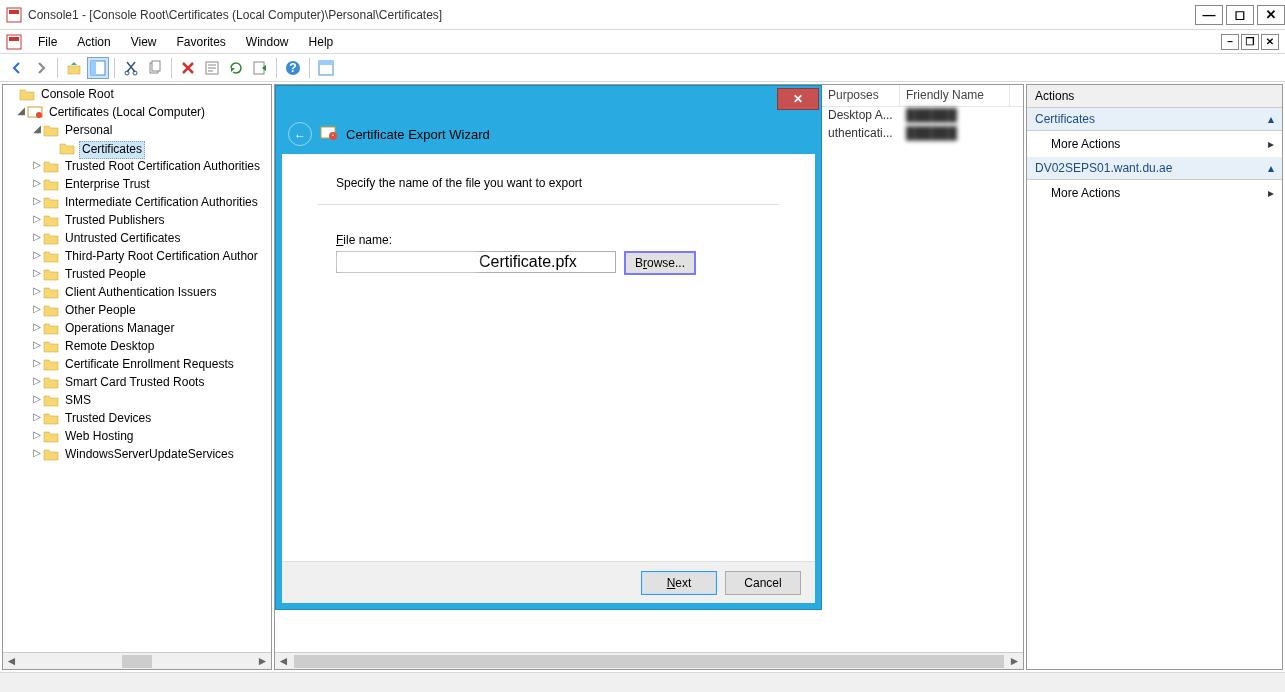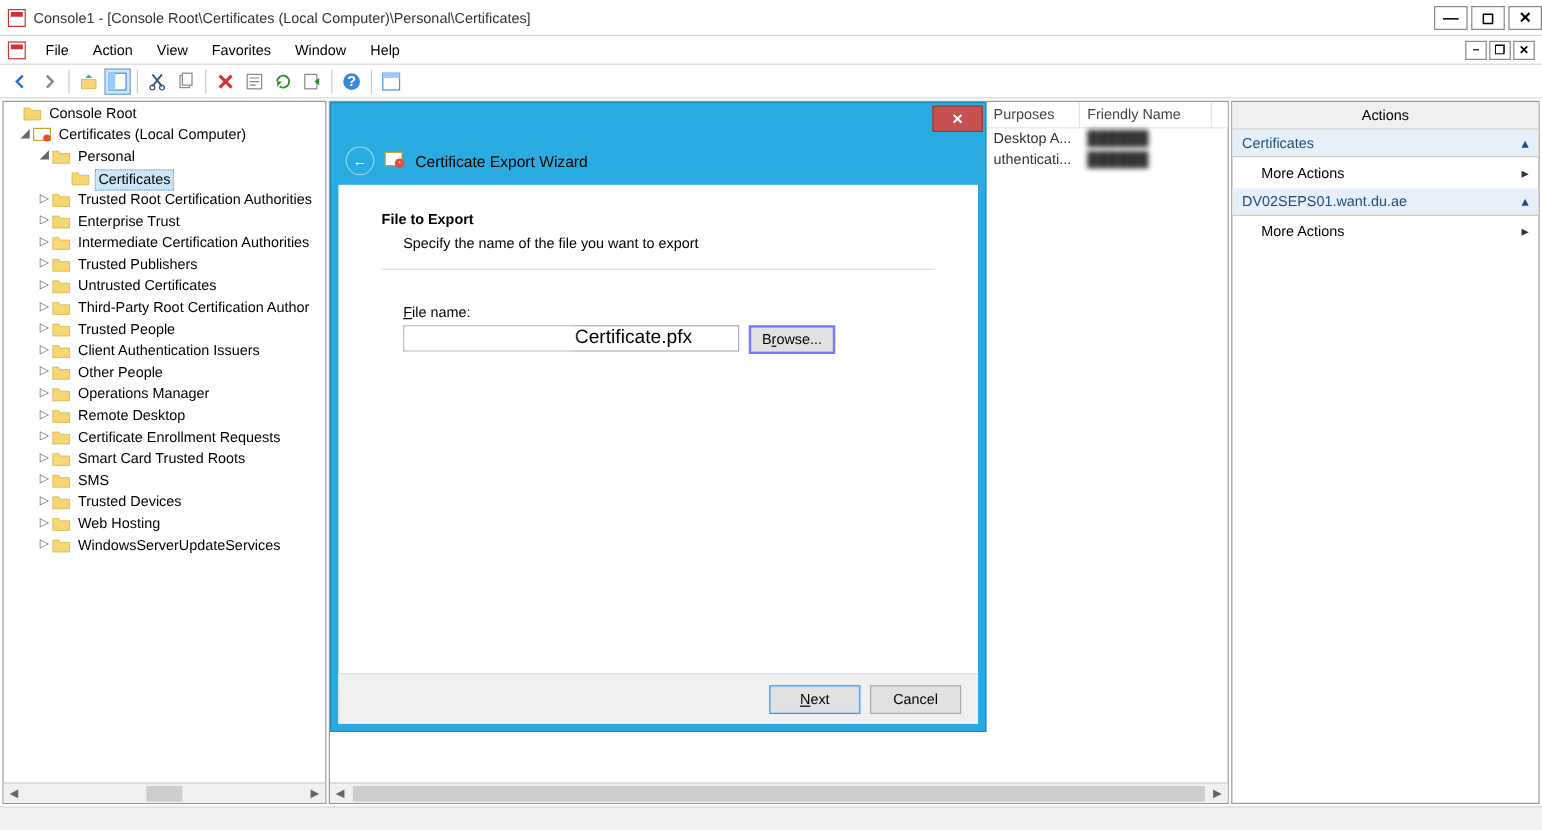--- a/index.html
+++ b/index.html
@@ -73,21 +73,21 @@
 .wizard-content .browse-btn { width:72px; height:24px; border:2px solid #7a7aff; background:#e1e1e1; font-size:12px; }
 .wizard-content input[type=text]::placeholder { color:#333; }
 .wizard-input-blur { position:absolute; width:140px; height:18px; left:57px; top:148px; background:#fff; filter:blur(3px); }
 
 .wizard-footer { position:absolute; bottom:0; left:0; right:0; height:42px; background:#f0f0f0; display:flex; justify-content:flex-end; align-items:center; padding-right:14px; gap:8px; border-top:1px solid #ddd; }
 .wizard-footer button { width:76px; height:24px; border:1px solid #acacac; background:#e1e1e1; font-size:12px; }
 .wizard-footer button.default { border:1px solid #3399ff; box-shadow:0 0 0 1px #bde0ff inset; }
 
 
 .actions-panel { width: 257px; border:1px solid #999; margin:2px; display:flex; flex-direction:column; }
-.actions-header { background:#f0f0f0; padding:4px 8px; font-weight:normal; border-bottom:1px solid #ccc;text-align:center; }
+.actions-header { background:#f0f0f0; padding:4px 8px; font-weight:normal; border-bottom:1px solid #ccc; }
 .action-section { background:#e7eff8; padding:4px 8px; border-bottom:1px solid #ccc; display:flex; align-items:center; justify-content:space-between; color:#1a4d80; }
 .action-item { padding:6px 8px 6px 24px; display:flex; align-items:center; justify-content:space-between; }
 .action-item .chev { color:#333; }
 
 
 .statusbar { height:20px; border-top:1px solid #d9d9d9; background:#f0f0f0; }
 
 
 .folder-svg { fill:#f7d774; stroke:#c9a227; stroke-width:0.5; }
 .mmc-icon rect { fill:#fff; stroke:#c33; }
@@ -397,21 +397,20 @@
           <div class="back-btn">←</div>
           <svg class="cert-icon" viewBox="0 0 18 18">
               <rect x="1" y="2" width="14" height="11" fill="#fff" stroke="#c9a227"></rect>
               <circle cx="13" cy="11" r="4" fill="#e74c3c"></circle>
               <path d="M13 9l1 2h-2z" fill="#fff"></path>
             </svg>
           <div class="title">Certificate Export Wizard</div>
         </div>
         <div class="wizard-body">
           <div class="wizard-content">
-            <h4>File to Export</h4>
             <div class="subtitle">Specify the name of the file you want to export</div>
             <div class="divider"></div>
             <div class="field-label"><span style="text-decoration:underline">F</span>ile name:</div>
             <div class="field-row">
               <div style="position:relative;">
                 <input type="text" style="padding-left: 142px;" value="Certificate.pfx">
                 <div class="wizard-input-blur" style="left:2px; top:2px;"></div>
               </div>
               <button class="browse-btn">B<span style="text-decoration:underline">r</span>owse...</button>
 

